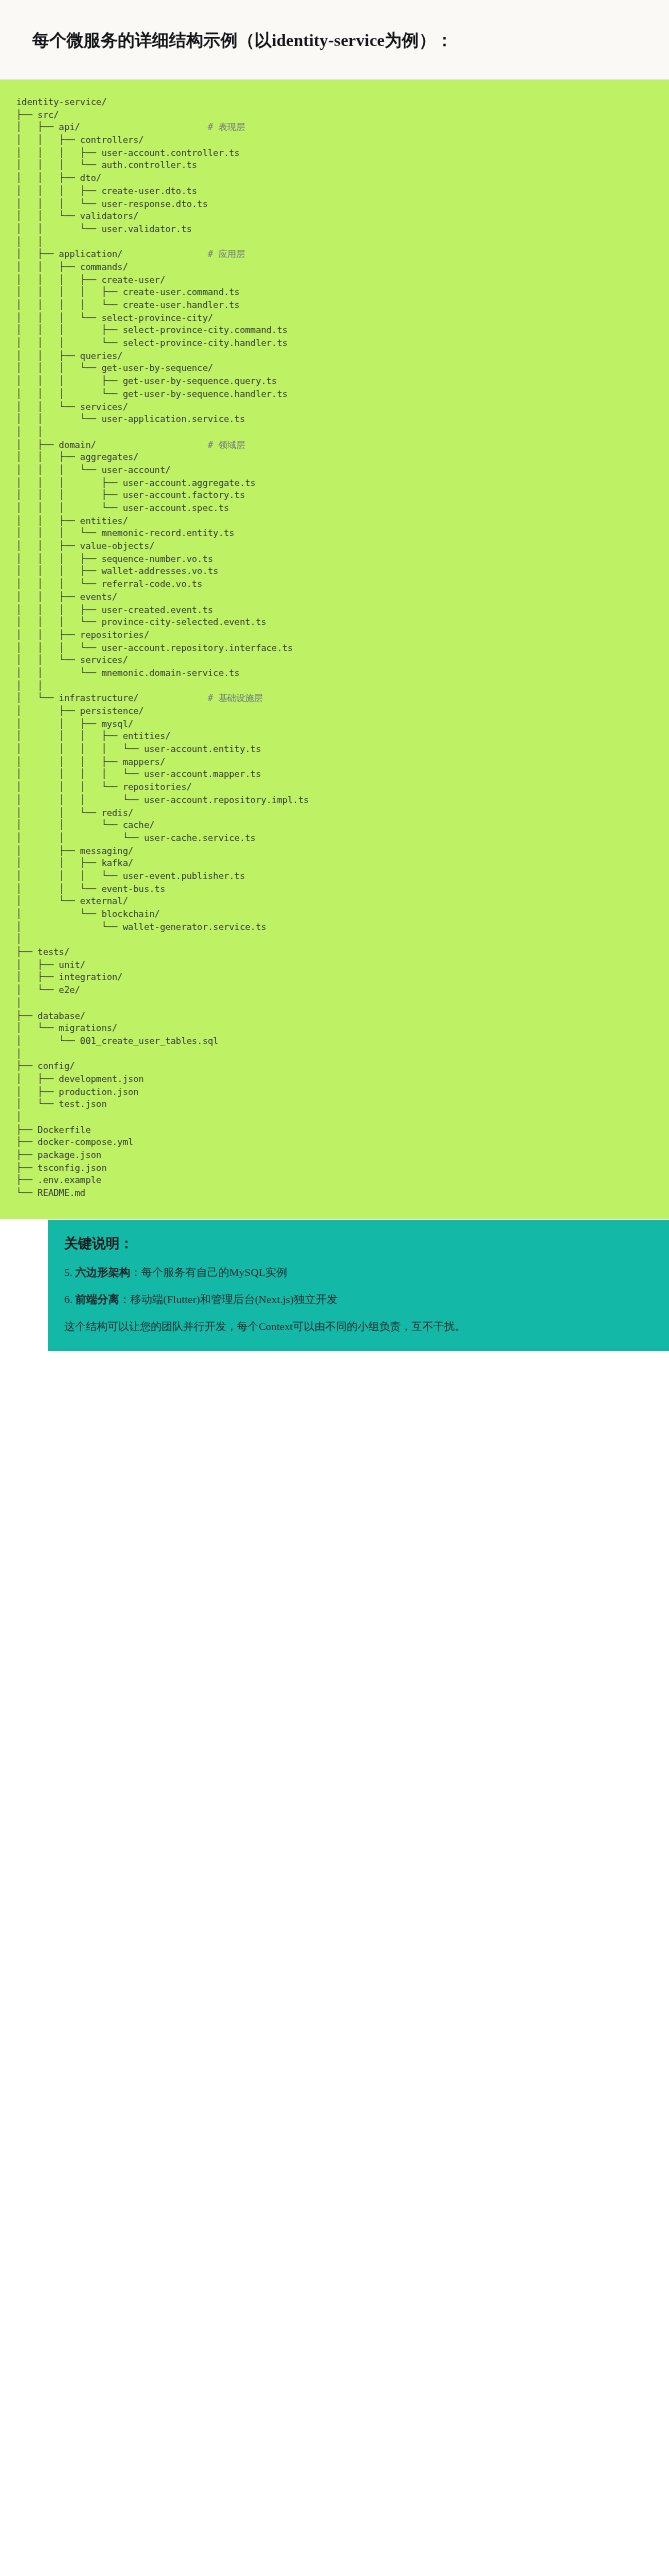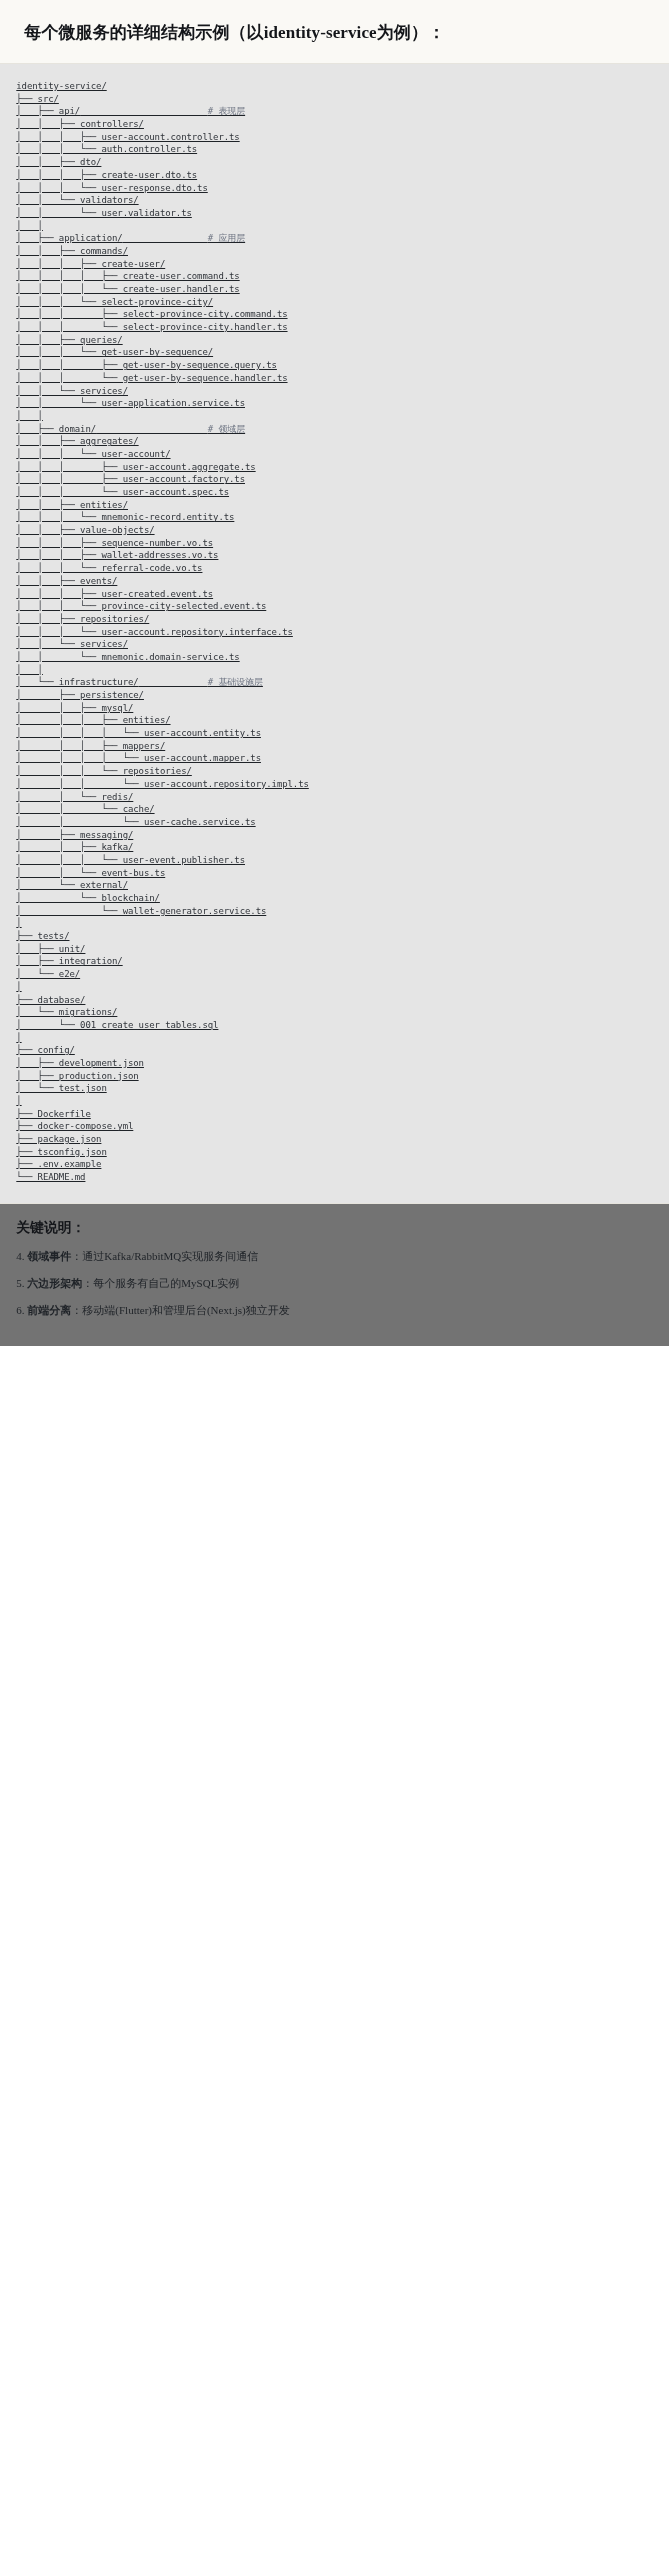--- a/index.html
+++ b/index.html
@@ -23,30 +23,29 @@
     padding: 13.8px 16.3px 10px 16.3px;
     border-bottom: 0.6px solid #e6e4dd;
     box-sizing: border-box;
   }
   .heading-title {
     font-family: "Liberation Serif", serif;
     font-weight: bold;
     font-size: 17px;
     line-height: 1.35;
     color: #14161a;
-    margin: 8px;
+    margin: 16px;
     letter-spacing: 0.1px;
   }
 
   
   .code-band {
-    background: #e5e5e5;
+    background: #bef264;
     padding: 16.3px 16.3px 19px 16.3px;
     box-sizing: border-box;
-    text-decoration: underline;
   }
   .tree {
     font-family: "DejaVu Sans Mono", "Liberation Mono", monospace;
     font-size: 9px;
     line-height: 12.7px;
     color: #30343a;
     white-space: pre;
     margin: 0;
     letter-spacing: -0.1px;
   }
@@ -54,24 +53,25 @@
     display: block;
     height: 12.7px;
     white-space: pre;
   }
   .tree .cmt {
     color: #6b7280;
   }
 
   
   .notes-band {
-    background: #737373;
+    background: #14b8a6;
     border-top: 0.6px solid #e6e4dd;
     padding: 15px 16.3px 16.3px 16.3px;
     box-sizing: border-box;
+    margin-left: 48px;
   }
   .notes-title {
     font-family: "Liberation Serif", serif;
     font-weight: bold;
     font-size: 13.8px;
     margin: 0 0 11.3px 0;
     color: #14161a;
   }
   .notes-list {
     list-style: none;
@@ -108,20 +108,20 @@
     <h1 class="heading-title">每个微服务的详细结构示例（以identity-service为例）：</h1>
   </div>
 
   <div class="code-band">
     <pre class="tree" id="tree-root"><span class="row"><span>identity-service/</span></span><span class="row"><span>├── src/</span></span><span class="row"><span>│   ├── api/</span><span>                        </span><span class="cmt"># 表现层</span></span><span class="row"><span>│   │   ├── controllers/</span></span><span class="row"><span>│   │   │   ├── user-account.controller.ts</span></span><span class="row"><span>│   │   │   └── auth.controller.ts</span></span><span class="row"><span>│   │   ├── dto/</span></span><span class="row"><span>│   │   │   ├── create-user.dto.ts</span></span><span class="row"><span>│   │   │   └── user-response.dto.ts</span></span><span class="row"><span>│   │   └── validators/</span></span><span class="row"><span>│   │       └── user.validator.ts</span></span><span class="row"><span>│   │</span></span><span class="row"><span>│   ├── application/</span><span>                </span><span class="cmt"># 应用层</span></span><span class="row"><span>│   │   ├── commands/</span></span><span class="row"><span>│   │   │   ├── create-user/</span></span><span class="row"><span>│   │   │   │   ├── create-user.command.ts</span></span><span class="row"><span>│   │   │   │   └── create-user.handler.ts</span></span><span class="row"><span>│   │   │   └── select-province-city/</span></span><span class="row"><span>│   │   │       ├── select-province-city.command.ts</span></span><span class="row"><span>│   │   │       └── select-province-city.handler.ts</span></span><span class="row"><span>│   │   ├── queries/</span></span><span class="row"><span>│   │   │   └── get-user-by-sequence/</span></span><span class="row"><span>│   │   │       ├── get-user-by-sequence.query.ts</span></span><span class="row"><span>│   │   │       └── get-user-by-sequence.handler.ts</span></span><span class="row"><span>│   │   └── services/</span></span><span class="row"><span>│   │       └── user-application.service.ts</span></span><span class="row"><span>│   │</span></span><span class="row"><span>│   ├── domain/</span><span>                     </span><span class="cmt"># 领域层</span></span><span class="row"><span>│   │   ├── aggregates/</span></span><span class="row"><span>│   │   │   └── user-account/</span></span><span class="row"><span>│   │   │       ├── user-account.aggregate.ts</span></span><span class="row"><span>│   │   │       ├── user-account.factory.ts</span></span><span class="row"><span>│   │   │       └── user-account.spec.ts</span></span><span class="row"><span>│   │   ├── entities/</span></span><span class="row"><span>│   │   │   └── mnemonic-record.entity.ts</span></span><span class="row"><span>│   │   ├── value-objects/</span></span><span class="row"><span>│   │   │   ├── sequence-number.vo.ts</span></span><span class="row"><span>│   │   │   ├── wallet-addresses.vo.ts</span></span><span class="row"><span>│   │   │   └── referral-code.vo.ts</span></span><span class="row"><span>│   │   ├── events/</span></span><span class="row"><span>│   │   │   ├── user-created.event.ts</span></span><span class="row"><span>│   │   │   └── province-city-selected.event.ts</span></span><span class="row"><span>│   │   ├── repositories/</span></span><span class="row"><span>│   │   │   └── user-account.repository.interface.ts</span></span><span class="row"><span>│   │   └── services/</span></span><span class="row"><span>│   │       └── mnemonic.domain-service.ts</span></span><span class="row"><span>│   │</span></span><span class="row"><span>│   └── infrastructure/</span><span>             </span><span class="cmt"># 基础设施层</span></span><span class="row"><span>│       ├── persistence/</span></span><span class="row"><span>│       │   ├── mysql/</span></span><span class="row"><span>│       │   │   ├── entities/</span></span><span class="row"><span>│       │   │   │   └── user-account.entity.ts</span></span><span class="row"><span>│       │   │   ├── mappers/</span></span><span class="row"><span>│       │   │   │   └── user-account.mapper.ts</span></span><span class="row"><span>│       │   │   └── repositories/</span></span><span class="row"><span>│       │   │       └── user-account.repository.impl.ts</span></span><span class="row"><span>│       │   └── redis/</span></span><span class="row"><span>│       │       └── cache/</span></span><span class="row"><span>│       │           └── user-cache.service.ts</span></span><span class="row"><span>│       ├── messaging/</span></span><span class="row"><span>│       │   ├── kafka/</span></span><span class="row"><span>│       │   │   └── user-event.publisher.ts</span></span><span class="row"><span>│       │   └── event-bus.ts</span></span><span class="row"><span>│       └── external/</span></span><span class="row"><span>│           └── blockchain/</span></span><span class="row"><span>│               └── wallet-generator.service.ts</span></span><span class="row"><span>│</span></span><span class="row"><span>├── tests/</span></span><span class="row"><span>│   ├── unit/</span></span><span class="row"><span>│   ├── integration/</span></span><span class="row"><span>│   └── e2e/</span></span><span class="row"><span>│</span></span><span class="row"><span>├── database/</span></span><span class="row"><span>│   └── migrations/</span></span><span class="row"><span>│       └── 001_create_user_tables.sql</span></span><span class="row"><span>│</span></span><span class="row"><span>├── config/</span></span><span class="row"><span>│   ├── development.json</span></span><span class="row"><span>│   ├── production.json</span></span><span class="row"><span>│   └── test.json</span></span><span class="row"><span>│</span></span><span class="row"><span>├── Dockerfile</span></span><span class="row"><span>├── docker-compose.yml</span></span><span class="row"><span>├── package.json</span></span><span class="row"><span>├── tsconfig.json</span></span><span class="row"><span>├── .env.example</span></span><span class="row"><span>└── README.md</span></span></pre>
   </div>
 
   <div class="notes-band">
     <h2 class="notes-title">关键说明：</h2>
     <ul class="notes-list" id="notes-list">
-        <li><span class="num">4.</span> <span class="term">领域事件</span><span>：</span><span>通过Kafka/RabbitMQ实现服务间通信</span></li>
         <li><span class="num">5.</span> <span class="term">六边形架构</span><span>：</span><span>每个服务有自己的MySQL实例</span></li>
         <li><span class="num">6.</span> <span class="term">前端分离</span><span>：</span><span>移动端(Flutter)和管理后台(Next.js)独立开发</span></li>
       </ul>
+    <p class="notes-footer">这个结构可以让您的团队并行开发，每个Context可以由不同的小组负责，互不干扰。</p>
   </div>
 
 </div>
 
 
 </body></html>

